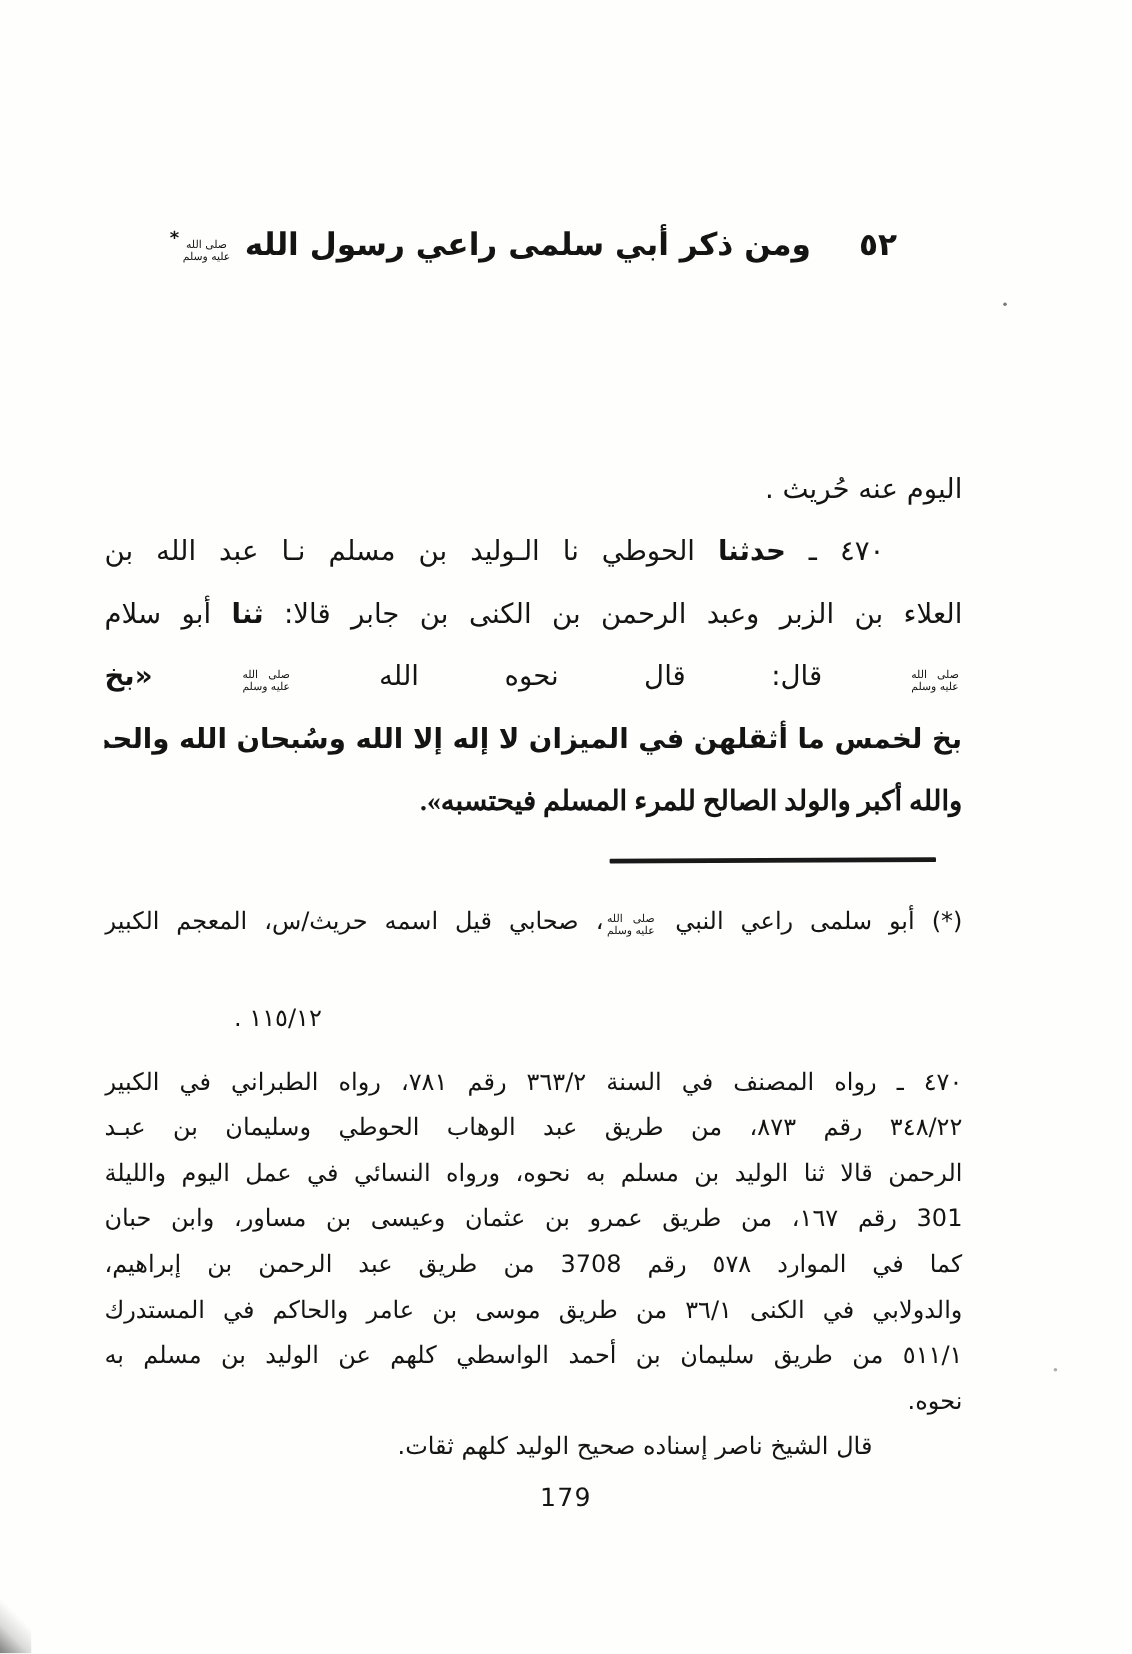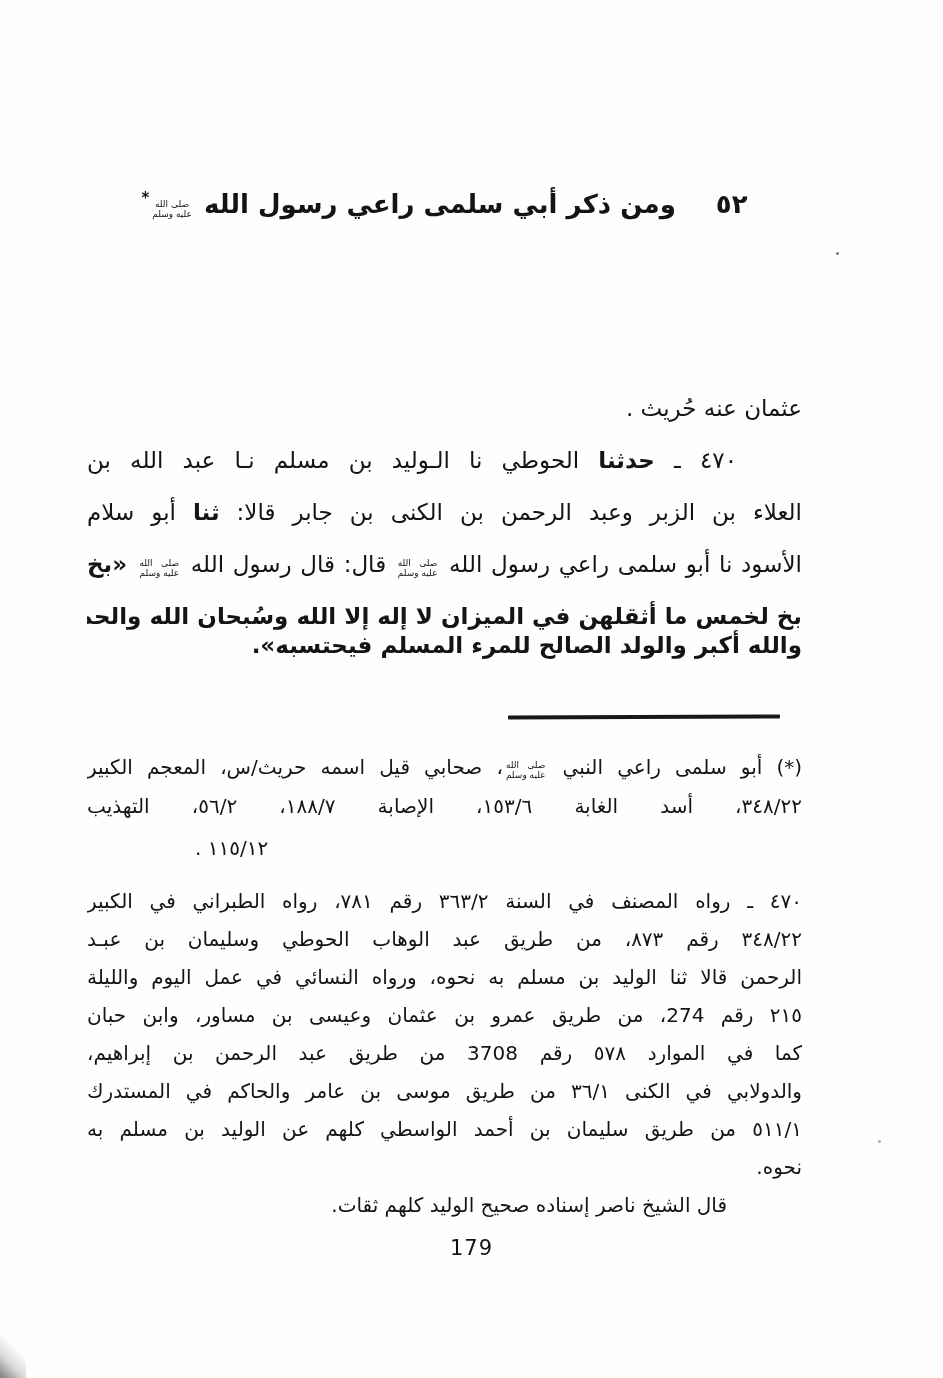--- a/index.html
+++ b/index.html
@@ -72,41 +72,40 @@
 </head>
 <body>
 
 <div class="page">
 
   <div class="title-row">
     <span>٥٢</span><span class="t-gap"></span><span>ومن ذكر أبي سلمى راعي رسول الله</span>
     <span class="saw"><span>صلى الله</span><span>عليه وسلم</span></span><span class="t-star">*</span>
   </div>
 
-  <div class="ln start" style="top:386px;"><span>عثمان عنه حُريث .</span></div>
+  <div class="ln start" style="top:386px;"><span>اليوم عنه حُريث .</span></div>
 
   <div class="ln indent" style="top:438px;"><span>٤٧٠ ـ </span><span class="b">حدثنا</span><span> الحوطي نا الـوليد بن مسلم نـا عبد الله بن</span></div>
 
   <div class="ln" style="top:490px;"><span>العلاء بن الزبر وعبد الرحمن بن الكنى بن جابر قالا: </span><span class="b">ثنا</span><span> أبو سلام</span></div>
 
-  <div class="ln" style="top:542px;"><span>الأسود نا أبو سلمى راعي رسول الله </span><span class="saw"><span>صلى الله</span><span>عليه وسلم</span></span><span> قال: قال رسول الله </span><span class="saw"><span>صلى الله</span><span>عليه وسلم</span></span><span class="b"> «بخ</span></div>
+  <div class="ln" style="top:542px;"><span class="saw"><span>صلى الله</span><span>عليه وسلم</span></span><span> قال: قال نحوه الله </span><span class="saw"><span>صلى الله</span><span>عليه وسلم</span></span><span class="b"> «بخ</span></div>
 
   <div class="ln b" style="top:594px;"><span>بخ لخمس ما أثقلهن في الميزان لا إله إلا الله وسُبحان الله والحمد لله</span></div>
-  <div class="ln b start" style="top:623px;"><span>والله أكبر والولد الصالح للمرء المسلم فيحتسبه».</span></div>
+  <div class="ln b start" style="top:646px;font-family:Liberation Serif, serif;"><span>والله أكبر والولد الصالح للمرء المسلم فيحتسبه».</span></div>
 
   <div class="fn-rule"></div>
 
   <div class="ln fn" style="top:750px;"><span>(*) أبو سلمى راعي النبي </span><span class="saw"><span>صلى الله</span><span>عليه وسلم</span></span><span>، صحابي قيل اسمه حريث/س، المعجم الكبير</span></div>
-  <div class="ln fn" style="top:789px;"><span>٣٤٨/٢٢، أسد الغابة ١٥٣/٦، الإصابة ١٨٨/٧، ٥٦/٢، التهذيب</span></div>
   <div class="fn1-tail"><span>١١٥/١٢ .</span></div>
 
   <div class="ln fn" style="top:884px;"><span>٤٧٠ ـ رواه المصنف في السنة ٣٦٣/٢ رقم ٧٨١، رواه الطبراني في الكبير</span></div>
   <div class="ln fn" style="top:922px;"><span>٣٤٨/٢٢ رقم ٨٧٣، من طريق عبد الوهاب الحوطي وسليمان بن عبـد</span></div>
   <div class="ln fn" style="top:960px;"><span>الرحمن قالا ثنا الوليد بن مسلم به نحوه، ورواه النسائي في عمل اليوم والليلة</span></div>
-  <div class="ln fn" style="top:998px;"><span>٢١٥ رقم 274، من طريق عمرو بن عثمان وعيسى بن مساور، وابن حبان</span></div>
+  <div class="ln fn" style="top:998px;"><span>301 رقم ١٦٧، من طريق عمرو بن عثمان وعيسى بن مساور، وابن حبان</span></div>
   <div class="ln fn" style="top:1036px;"><span>كما في الموارد ٥٧٨ رقم 3708 من طريق عبد الرحمن بن إبراهيم،</span></div>
   <div class="ln fn" style="top:1074px;"><span>والدولابي في الكنى ٣٦/١ من طريق موسى بن عامر والحاكم في المستدرك</span></div>
   <div class="ln fn" style="top:1112px;"><span>٥١١/١ من طريق سليمان بن أحمد الواسطي كلهم عن الوليد بن مسلم به</span></div>
   <div class="ln fn start" style="top:1150px;"><span>نحوه.</span></div>
   <div class="ln fn start" style="top:1188px;padding-right:75px;"><span>قال الشيخ ناصر إسناده صحيح الوليد كلهم ثقات.</span></div>
 
   <div class="pgnum"><span>179</span></div>
 
   <div class="corner-smudge"></div>
   <div class="speck" style="left:836px;top:252px;"></div>

